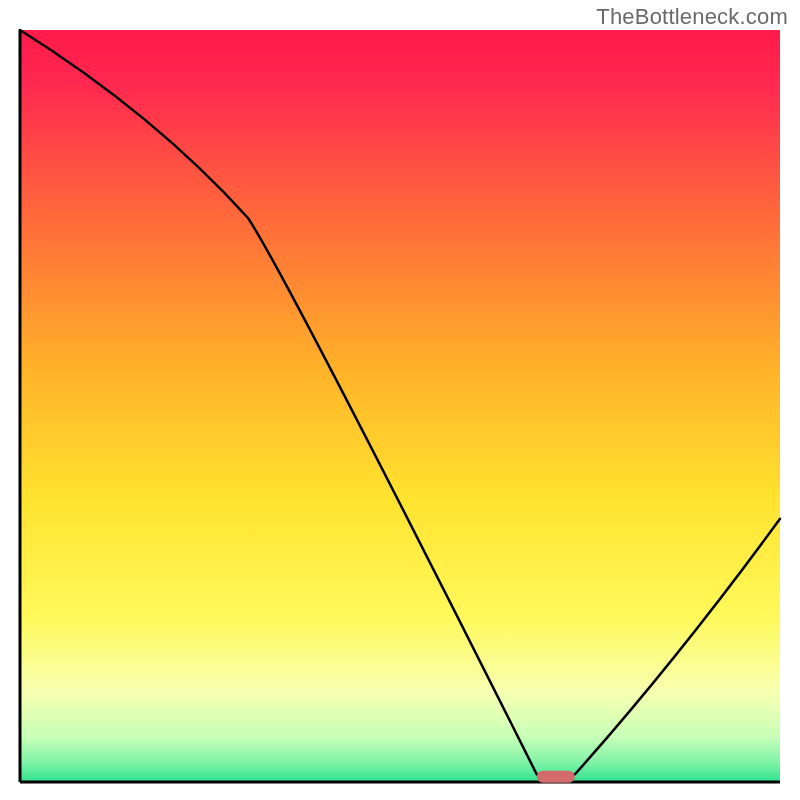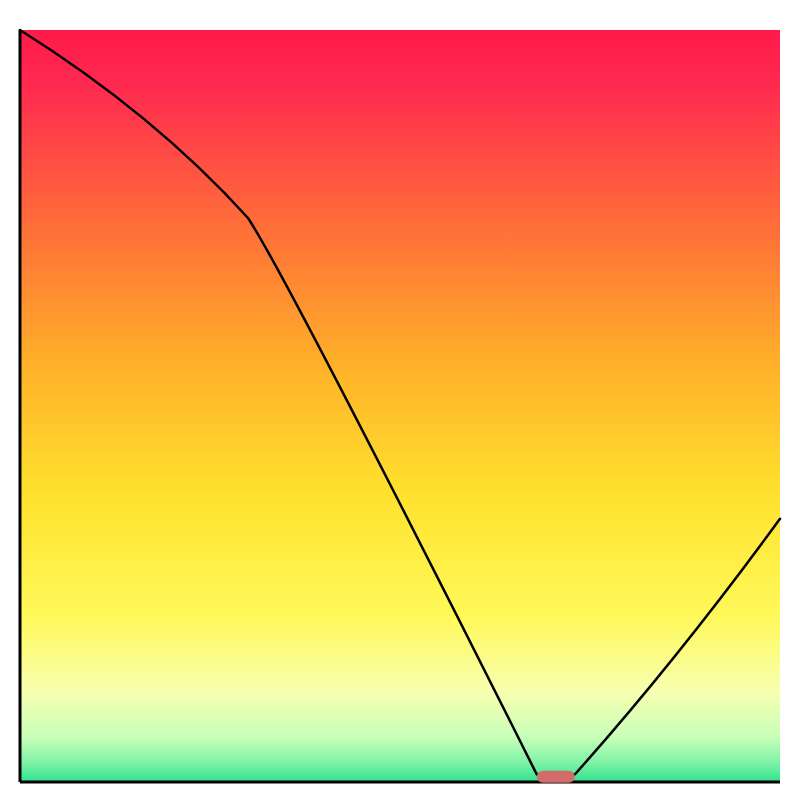--- a/index.html
+++ b/index.html
@@ -30,20 +30,21 @@
     left: 0;
     top: 0;
     width: 800px;
     height: 800px;
   }
 </style>
 </head>
 <body>
 
 <div class="container">
+  <div class="watermark">TheBottleneck.com</div>
 
   <svg class="chart" viewBox="0 0 800 800">
     <defs>
       <linearGradient id="bg-grad" x1="0" y1="0" x2="0" y2="1">
           <stop offset="0.00%" stop-color="#ff1a4a"></stop>
           <stop offset="7.00%" stop-color="#ff2850"></stop>
           <stop offset="25.00%" stop-color="#ff6a3a"></stop>
           <stop offset="45.00%" stop-color="#ffb229"></stop>
           <stop offset="62.00%" stop-color="#ffe22e"></stop>
           <stop offset="78.00%" stop-color="#fff95a"></stop>

